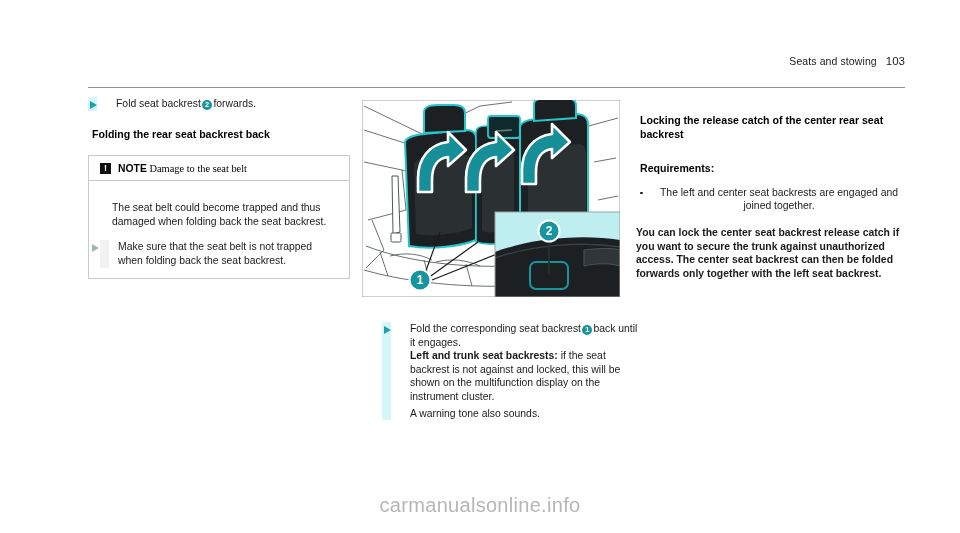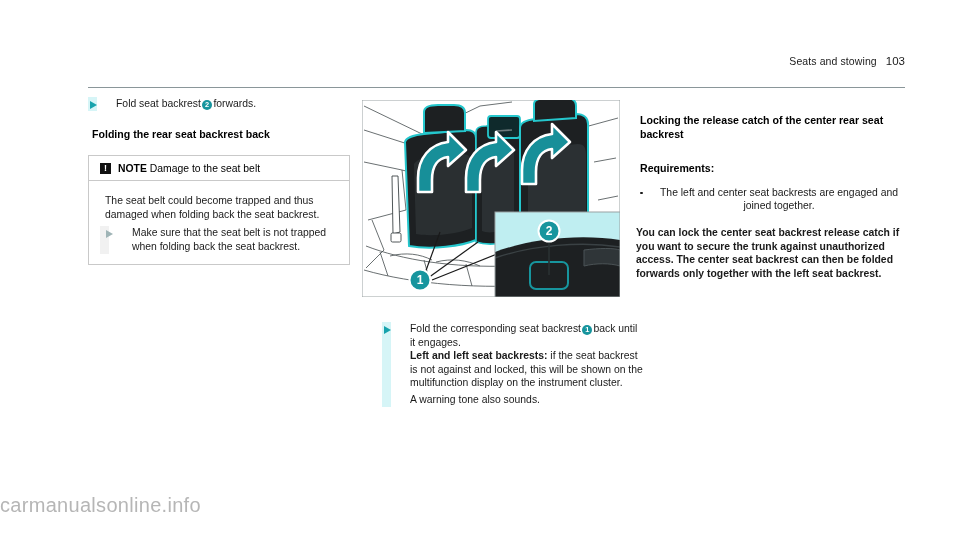--- a/index.html
+++ b/index.html
@@ -165,32 +165,32 @@
     line-height: 11px;
     text-align: center;
     flex: none;
   }
   .note-title {
     font-size: 10.4px;
     font-weight: bold;
     color: #000;
     white-space: nowrap;
   }
-  .note-title .reg { font-weight: normal; }
+  .note-title .reg { font-weight: normal; font-family: Liberation Serif, serif; }
   .note-body {
     padding: 8px 10px 10px 11px;
   }
   .note-body p {
-    margin: 5px;
+    margin: 12px;
     font-size: 10.4px;
     line-height: 13.6px;
   }
   .note-list {
     position: relative;
-    padding-left: 32px;
+    padding-left: 18px;
     margin-top: 3px;
   }
   .note-list::before {
     content: "";
     position: absolute;
     left: 0;
     top: 0;
     bottom: 0;
     width: 9px;
     background: #f1f1f1;
@@ -225,20 +225,21 @@
     height: 197px;
   }
   .figure svg { display: block; }
 
   
   .watermark {
     position: absolute;
     left: 0;
     right: 0;
     bottom: 16px;
+    text-align: center;
     font-size: 20px;
     letter-spacing: .3px;
     color: #b6b6b6;
     font-family: "Liberation Sans", sans-serif;
     user-select: none;
   }
   b { font-weight: bold; }
 </style>
 </head>
 <body>
@@ -393,21 +394,21 @@
     </g>
   </svg>
 </div>
 
 <div class="col col-mid" style="top:322px;">
   <div class="action-list">
     <div class="action-item">
       <span class="arrow-icon"></span>
       <span>Fold the corresponding seat backrest</span><span class="badge">1</span><span>back until it engages.</span>
       <br>
-      <b>Left and left seat backrests:</b>
+      <b>Left and trunk seat backrests:</b>
       <span>if the seat backrest is not against and locked, this will be shown on the multifunction display on the instrument cluster.</span>
     </div>
     <div class="action-item" style="margin-top:3px;">
       <span>A warning tone also sounds.</span>
     </div>
   </div>
 </div>
 
 <div class="col col-right">
 

